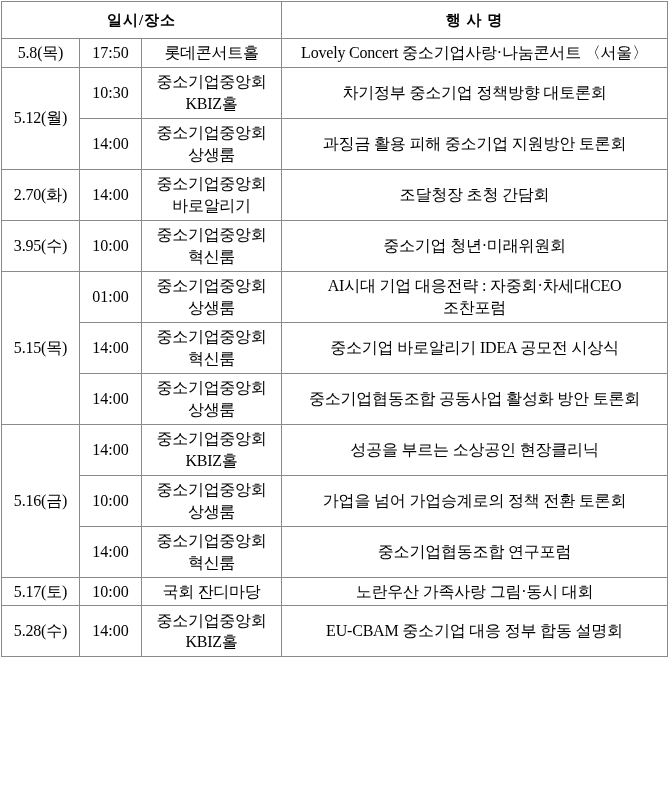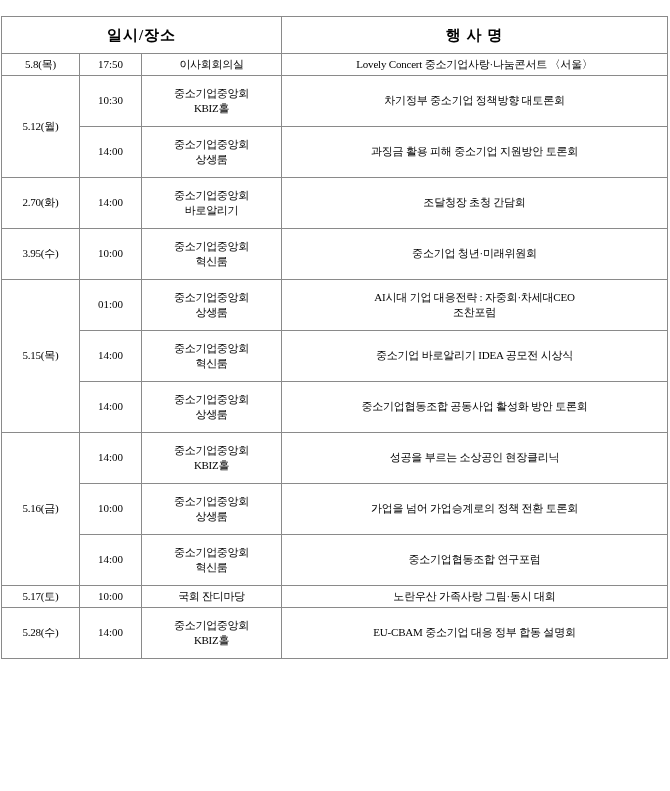--- a/index.html
+++ b/index.html
@@ -15,29 +15,29 @@
     overflow: hidden;
   }
   .schedule-wrap {
     width: 670px;
     box-sizing: border-box;
     padding: 0;
   }
   table.schedule {
     border-collapse: collapse;
     width: 656px;
-    margin: 16px 0 0 1px;
+    margin: 1px 0 0 1px;
     table-layout: fixed;
   }
   table.schedule th,
   table.schedule td {
     border: 1px solid #8a8a8a;
     text-align: center;
     vertical-align: middle;
-    font-size: 11px;
+    font-size: 16px;
     line-height: 1.35;
     padding: 3px 2px;
     font-family: "Liberation Serif", "DejaVu Serif", serif;
   }
   table.schedule thead th {
     font-weight: bold;
     font-size: 15px;
     height: 30px;
     letter-spacing: 1px;
   }
@@ -83,21 +83,21 @@
       <tr>
         <th colspan="3">일시/장소</th>
         <th>행 사 명</th>
       </tr>
     </thead>
     <tbody id="schedule-body">
         <tr>
           <td class="date-cell" rowspan="1">5.8(목)</td>
           <td class="time-cell">17:50</td>
           <td class="place-cell">
-            <span class="line2">이사회회의실</span>
+            <span class="line2">롯데콘서트홀</span>
           </td>
           <td class="title-cell">
             <span class="line2">Lovely Concert 중소기업사랑·나눔콘서트 〈서울〉</span>
           </td>
         </tr>
         <tr class="row-tall">
           <td class="date-cell" rowspan="2">5.12(월)</td>
           <td class="time-cell">10:30</td>
           <td class="place-cell">
             <span class="line2">중소기업중앙회</span>

